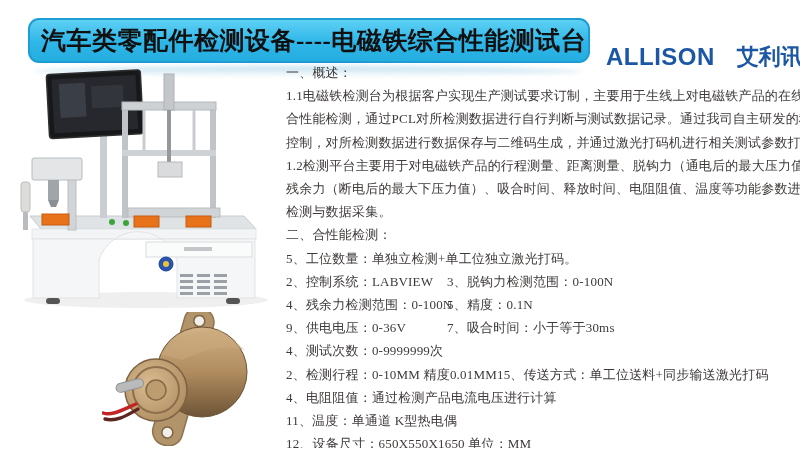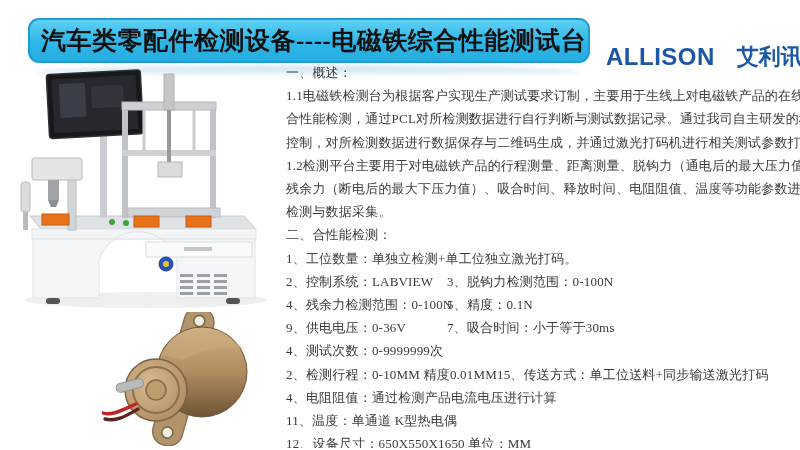--- a/index.html
+++ b/index.html
@@ -160,21 +160,21 @@
 
   <div class="doc">
     <div>一、概述：</div>
     <div>1.1电磁铁检测台为根据客户实现生产测试要求订制，主要用于生线上对电磁铁产品的在线综</div>
     <div>合性能检测，通过PCL对所检测数据进行自行判断与测试数据记录。通过我司自主研发的程序</div>
     <div>控制，对所检测数据进行数据保存与二维码生成，并通过激光打码机进行相关测试参数打码。</div>
     <div>1.2检测平台主要用于对电磁铁产品的行程测量、距离测量、脱钩力（通电后的最大压力值）、</div>
     <div>残余力（断电后的最大下压力值）、吸合时间、释放时间、电阻阻值、温度等功能参数进行</div>
     <div>检测与数据采集。</div>
     <div>二、合性能检测：</div>
-    <div>1、工位数量：单独立检测+单工位独立激光打码。</div>
+    <div>5、工位数量：单独立检测+单工位独立激光打码。</div>
     <div class="pair">
       <span class="l">2、控制系统：LABVIEW</span><span>3、脱钩力检测范围：0-100N</span>
     </div>
     <div class="pair">
       <span class="l">4、残余力检测范围：0-100N</span><span>5、精度：0.1N</span>
     </div>
     <div class="pair">
       <span class="l">9、供电电压：0-36V</span><span>7、吸合时间：小于等于30ms</span>
     </div>
     <div>4、测试次数：0-9999999次</div>

